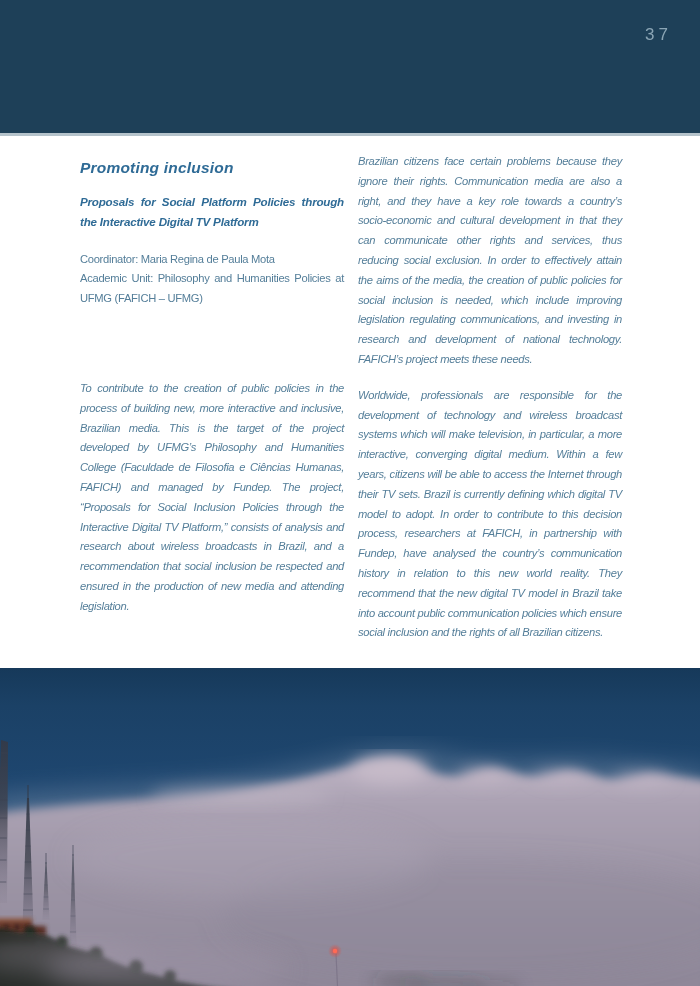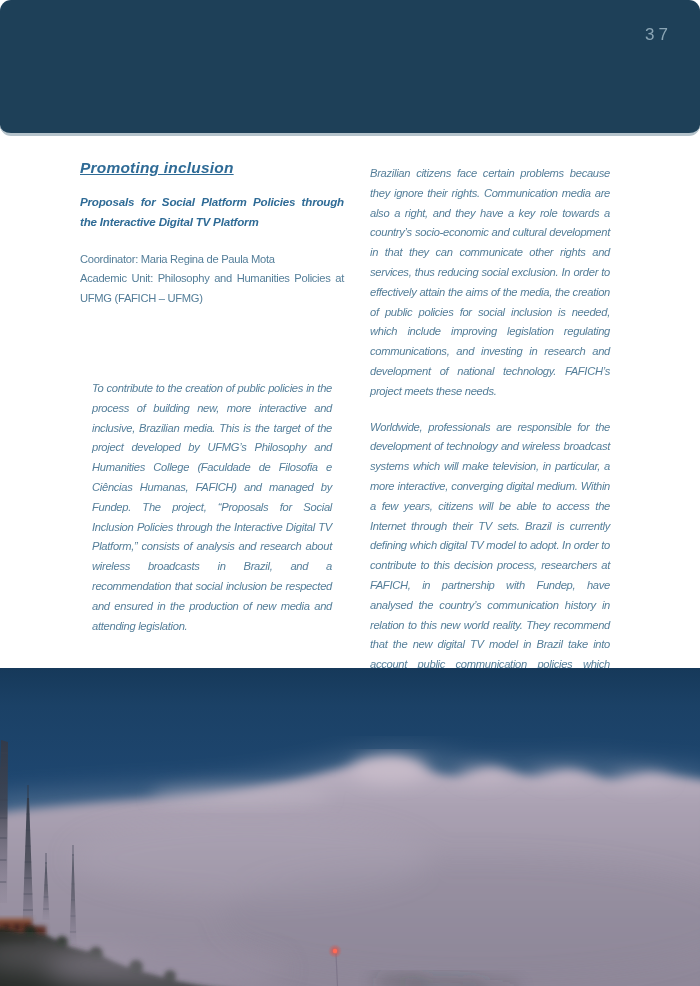--- a/index.html
+++ b/index.html
@@ -3,45 +3,45 @@
 <meta charset="utf-8">
 <style>
   html,body { margin:0; padding:0; background:#ffffff; }
   .page {
     position:relative; width:700px; height:986px; overflow:hidden;
     background:#ffffff; font-family:"Liberation Sans", sans-serif;
   }
   
   .band {
     position:absolute; top:0; left:0; width:700px; height:136px;
-    background:#1e4058; border-bottom:3px solid #b5c3cb; box-sizing:border-box;border-radius:11px;
+    background:#1e4058; border-bottom:3px solid #b5c3cb; box-sizing:border-box;
   }
   .page-num {
     position:absolute; top:25px; right:28px;
     font-size:17px; letter-spacing:4px; color:#8ba5b5; font-weight:400;
   }
   
   .col { position:absolute; width:264px; }
   .col-left  { left:80px;  top:158px; }
   .col-right { left:358px; top:152px; }
   .title {
     margin:0; font-style:italic; font-weight:700; font-size:15.5px; line-height:20px;
-    color:#2f6b96; letter-spacing:.2px;text-decoration:underline;
+    color:#2f6b96; letter-spacing:.2px;
   }
   .subtitle {
     margin:14px 0 0 0; font-style:italic; font-weight:700; font-size:11.6px;
     line-height:19.8px; color:#2f6b96; text-align:justify; letter-spacing:-.2px;
   }
   .meta { margin-top:18px; }
   .meta p {
     margin:0; font-size:11.2px; line-height:19.8px;
     color:#547e99; text-align:justify; letter-spacing:-.3px;
   }
   .body-para {
-    margin:12px; font-style:italic; font-size:11.2px; line-height:19.8px;
+    margin:0; font-style:italic; font-size:11.2px; line-height:19.8px;
     color:#547e99; text-align:justify; letter-spacing:-.3px;
   }
   .left-body { margin-top:70px; }
   .col-right .body-para + .body-para { margin-top:16px; }
   
   .photo {
     position:absolute; left:0; top:668px; width:700px; height:318px; margin:0; z-index:2;
   }
   .photo svg { display:block; }
 </style>

